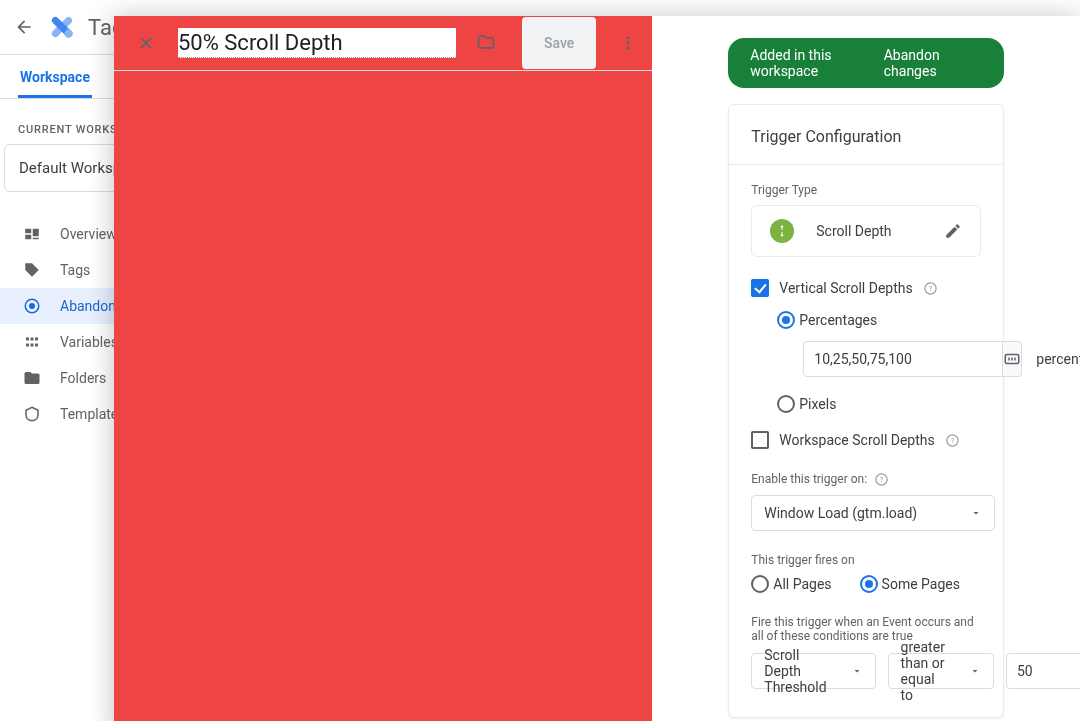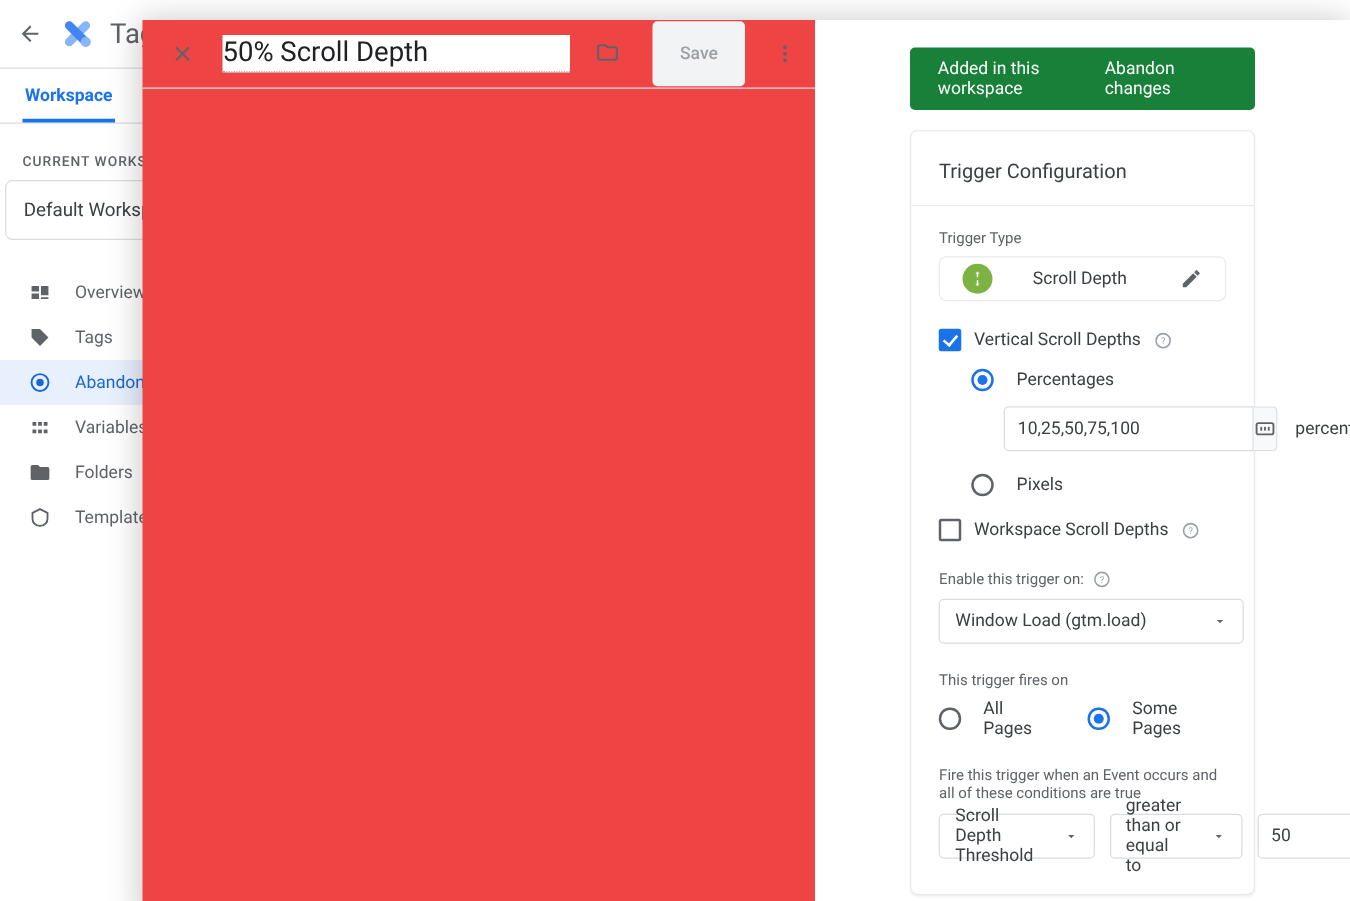--- a/index.html
+++ b/index.html
@@ -26,39 +26,39 @@
   .panel-topbar{height:55px;display:flex;align-items:center;padding:0 12px;gap:12px;border-bottom:1px solid #dadce0}
   .close-btn{width:40px;height:40px;border-radius:50%;display:flex;align-items:center;justify-content:center;color:#5f6368}
   .title-input{font-size:22px;color:#202124;border:none;border-bottom:1px dotted #9aa0a6;outline:none;padding:2px 0;min-width:140px}
   .folder-chip{width:22px;height:22px;color:#5f6368;margin-left:8px}
   .spacer{flex:1}
   .save-btn{height:52px;padding:0 22px;border:none;border-radius:4px;background:#f1f3f4;color:#9aa0a6;font-size:14px;font-weight:500}
   .kebab{width:24px;height:24px;color:#5f6368;display:flex;align-items:center;justify-content:center;margin-left:8px}
 
   .panel-body{flex:1;overflow:auto;background:#fff;padding:22px 76px 40px}
 
-  .banner{height:50px;background:#188038;border-radius:4px;display:flex;align-items:center;justify-content:flex-start;padding:0 22px;color:#fff;font-size:14px;margin-bottom:16px}
+  .banner{height:50px;background:#188038;border-radius:16px;display:flex;align-items:center;justify-content:flex-start;padding:0 22px;color:#fff;font-size:14px;margin-bottom:16px}
   .banner .abandon{font-weight:400}
 
   .card{background:#fff;border-radius:6px;border:1px solid #e8eaed;box-shadow:0 1px 2px rgba(60,64,67,.08);padding:22px 0 28px}
   .card-title{font-size:16px;color:#3c4043;padding:0 22px 18px}
   .divider{height:1px;background:#e8eaed}
   .inner{padding:18px 22px 0}
 
   .field-label{font-size:12px;color:#5f6368;margin-bottom:8px}
 
-  .type-row{border:1px solid #e8eaed;border-radius:6px;height:36px;display:flex;align-items:center;padding:0 18px;gap:32px;margin-bottom:22px}
+  .type-row{border:1px solid #e8eaed;border-radius:6px;height:52px;display:flex;align-items:center;padding:0 18px;gap:22px;margin-bottom:22px}
   .type-badge{width:24px;height:24px;border-radius:50%;background:#7cb342;display:flex;align-items:center;justify-content:center;color:#fff}
   .type-name{font-size:14px;color:#3c4043;flex:1}
   .pencil-btn{color:#5f6368}
 
   .chk-row{display:flex;align-items:center;gap:10px;font-size:14px;color:#3c4043;margin-bottom:14px}
   .help{width:16px;height:16px;color:#9aa0a6;display:inline-flex;align-items:center;justify-content:center}
 
-  .radio-row{display:flex;align-items:center;gap:18px;font-size:14px;color:#3c4043}
+  .radio-row{display:flex;align-items:center;gap:4px;font-size:14px;color:#3c4043}
   .sub{margin-left:26px}
 
   .text-input{height:36px;border:1px solid #dadce0;border-radius:4px;padding:0 10px;font-size:14px;color:#3c4043;outline:none}
   .var-btn{width:36px;height:36px;border:1px solid #dadce0;border-left:none;border-radius:0 4px 4px 0;background:#f8f9fa;display:flex;align-items:center;justify-content:center;color:#5f6368}
   .input-wrap{display:flex;align-items:center}
   .input-wrap .text-input{border-radius:4px 0 0 4px;width:206px}
   .unit{margin-left:14px;font-size:14px;color:#3c4043}
 
   .select{height:36px;border:1px solid #dadce0;border-radius:4px;display:flex;align-items:center;padding:0 12px;font-size:14px;color:#3c4043;gap:24px;position:relative}
   .select .arrow{color:#5f6368;margin-left:auto}

